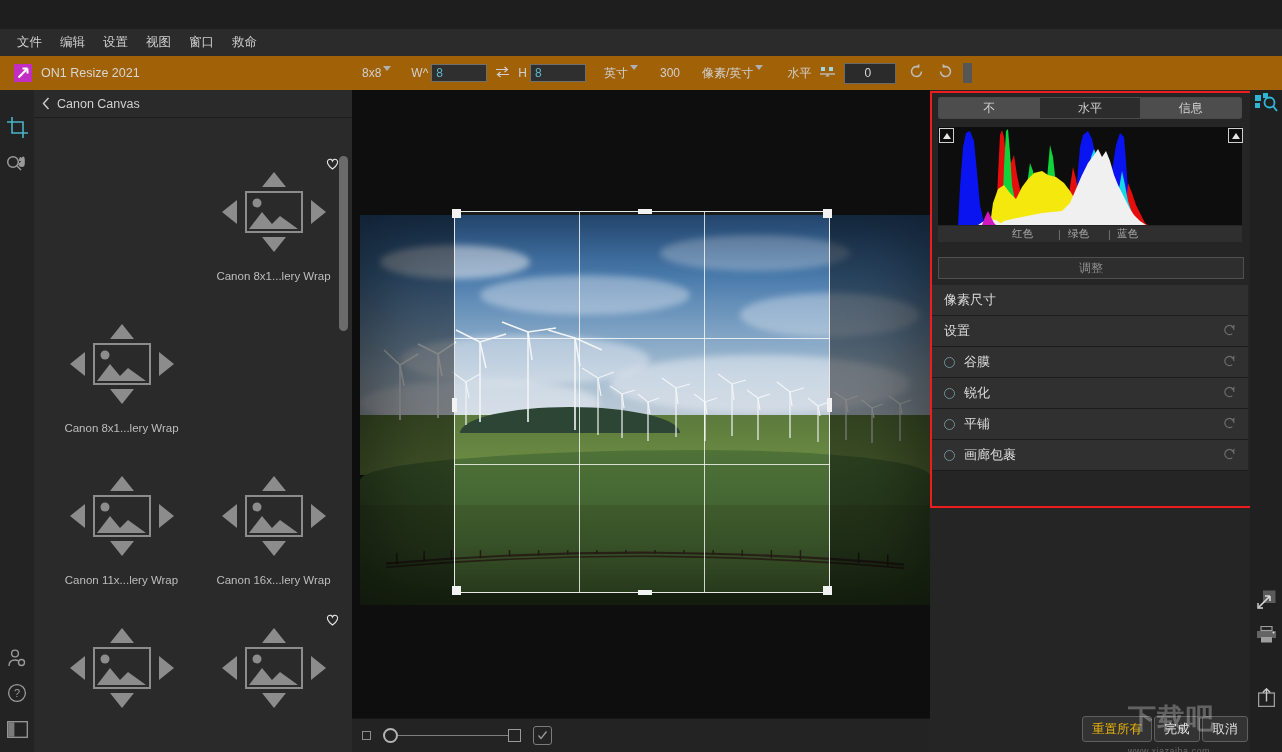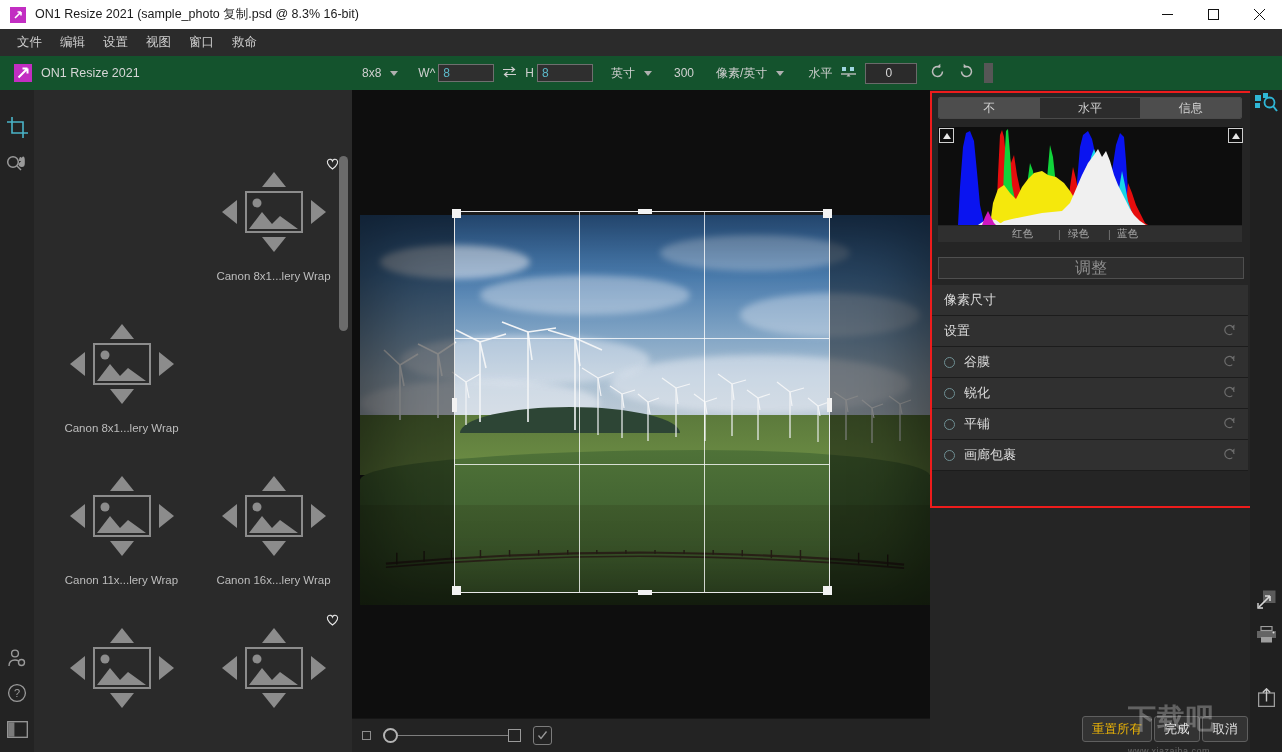--- a/index.html
+++ b/index.html
@@ -22,30 +22,30 @@
   .tb-ctrl{margin-left:auto;display:flex;height:29px;}
   .tb-btn{width:46px;height:29px;display:flex;align-items:center;justify-content:center;color:#111;}
   .tb-btn svg{display:block;}
 
   
   .menubar{position:absolute;left:0;top:29px;width:1282px;height:27px;background:#2b2b2b;
     display:flex;align-items:center;padding-left:8px;box-sizing:border-box;}
   .menu-item{padding:4px 9px;font-size:12.5px;color:#cfcfcf;white-space:nowrap;}
 
   
-  .toprail{position:absolute;left:0;top:56px;width:1282px;height:34px;background:#14532d;
+  .toprail{position:absolute;left:0;top:56px;width:1282px;height:34px;background:#a16207;
     border-bottom:1px solid #151515;}
   .brandrow{position:absolute;left:0;top:0;width:352px;height:34px;display:flex;align-items:center;}
   .brand-logo{width:18px;height:18px;margin-left:14px;position:relative;}
   .brand-logo .sq{position:absolute;inset:0;background:#c22ec2;}
   .brand-name{margin-left:9px;font-size:12.5px;color:#d6d6d6;}
 
   .toolbar{position:absolute;left:352px;top:0;height:34px;display:flex;align-items:center;
     font-size:12px;color:#cfcfcf;}
-  .tb-sel{display:flex;align-items:center;gap:9px;margin:0 6px;padding:2px 4px;}
+  .tb-sel{display:flex;align-items:flex-start;gap:2px;margin:0 6px;padding:2px 4px;}
   .tb-sel .caret{width:0;height:0;border-left:4px solid transparent;border-right:4px solid transparent;
     border-top:5px solid #b0b0b0;}
   .fld-lab{margin-left:10px;margin-right:3px;color:#d0d0d0;}
   .numfield{width:56px;height:18px;background:#2f2f2f;border:1px solid #6f6f6f;color:#5bb9c9;
     font-size:12px;padding:0 4px;box-sizing:border-box;display:flex;align-items:center;}
   .swapicon{margin:0 8px;color:#cfcfcf;}
   .plainval{margin:0 12px;color:#d0d0d0;}
   .levelicon{margin-left:6px;color:#b9b9b9;}
   .anglebox{width:50px;height:19px;border:1px solid #6a6a6a;background:#2b2b2b;margin-left:9px;
     display:flex;align-items:center;justify-content:center;gap:5px;color:#d8d8d8;}
@@ -123,21 +123,21 @@
   .clipL{position:absolute;left:939px;top:128px;width:13px;height:13px;border:1px solid #cfcfcf;
     display:flex;align-items:center;justify-content:center;}
   .clipR{position:absolute;left:1228px;top:128px;width:13px;height:13px;border:1px solid #cfcfcf;
     display:flex;align-items:center;justify-content:center;}
   .tri{width:0;height:0;border-left:4px solid transparent;border-right:4px solid transparent;
     border-bottom:6px solid #e6e6e6;}
   .chlabels{position:absolute;left:938px;top:226px;width:304px;height:16px;display:flex;
     align-items:center;font-size:10.5px;color:#a9a9a9;background:#2f2f2f;}
   .chl{position:absolute;}
   .adjbtn{position:absolute;left:938px;top:257px;width:304px;height:20px;border:1px solid #4f4f4f;
-    background:#2e2e2e;display:flex;align-items:center;justify-content:center;font-size:16px;color:#8e8e8e;}
+    background:#2e2e2e;display:flex;align-items:center;justify-content:center;font-size:12px;color:#8e8e8e;}
   .rowlist{position:absolute;left:932px;top:285px;width:316px;}
   .row{height:31px;display:flex;align-items:center;border-bottom:1px solid #1c1c1c;
     background:#303030;padding-left:12px;box-sizing:border-box;}
   .row .dot{width:9px;height:9px;border:1px solid #6f8f93;border-radius:50%;margin-right:9px;}
   .row .rname{font-size:13px;color:#dcdcdc;}
   .row .reset{margin-left:auto;margin-right:12px;color:#6c6c6c;}
 
   
   .rightrail{position:absolute;left:1250px;top:90px;width:32px;height:662px;background:#202020;}
   .rrico{position:absolute;left:0;width:32px;height:34px;display:flex;align-items:center;justify-content:center;
@@ -155,46 +155,20 @@
     color:#f0f0f0;}
   .wm-main{font-size:28px;font-weight:bold;letter-spacing:1px;}
   .wm-sub{font-size:9px;letter-spacing:.5px;margin-top:8px;}
   .sidestrip{position:absolute;left:0;top:90px;width:5px;height:662px;background:#1c2a30;}
 </style>
 </head>
 <body>
 
 <div class="app">
 
-  <div class="titlebar">
-    <div class="tb-logo">
-      <div class="sq"></div>
-      <svg class="ar" viewBox="0 0 12 12">
-          <path d="M3 9 L9 3 M9 3 L5.5 3 M9 3 L9 6.5" stroke="#fff" stroke-width="1.6" fill="none"></path>
-        </svg>
-    </div>
-    <div class="tb-title">ON1 Resize 2021 (sample_photo 复制.psd @ 8.3% 16-bit)</div>
-    <div class="tb-ctrl">
-      <div class="tb-btn">
-        <svg width="11" height="11" viewBox="0 0 11 11">
-            <path d="M0 5.5 H11" stroke="#111" stroke-width="1"></path>
-          </svg>
-      </div>
-      <div class="tb-btn">
-        <svg width="11" height="11" viewBox="0 0 11 11">
-            <rect x="0.5" y="0.5" width="10" height="10" fill="none" stroke="#111"></rect>
-          </svg>
-      </div>
-      <div class="tb-btn">
-        <svg width="11" height="11" viewBox="0 0 11 11">
-            <path d="M0 0 L11 11 M11 0 L0 11" stroke="#111" stroke-width="1"></path>
-          </svg>
-      </div>
-    </div>
-  </div>
 
   <div class="menubar">
     <div class="menu-item">文件</div>
     <div class="menu-item">编辑</div>
     <div class="menu-item">设置</div>
     <div class="menu-item">视图</div>
     <div class="menu-item">窗口</div>
     <div class="menu-item">救命</div>
   </div>
 
@@ -307,20 +281,28 @@
     </div>
     <div class="rail-ico rail-dim" style="top:622px">
       <svg width="21" height="17" viewBox="0 0 21 17">
           <rect x="0.7" y="0.7" width="19.6" height="15.6" fill="none" stroke="#9a9a9a" stroke-width="1.3"></rect>
           <rect x="1.4" y="1.4" width="6" height="14.2" fill="#9a9a9a" opacity=".75"></rect>
         </svg>
     </div>
   </div>
 
   <div class="presetpanel">
+    <div class="preset-crumb">
+      <span class="crumb-back">
+        <svg width="8" height="13" viewBox="0 0 8 13">
+            <path d="M6.5 1 L1.5 6.5 L6.5 12" stroke="#cfcfcf" stroke-width="1.4" fill="none"></path>
+          </svg>
+      </span>
+      <span>Canon Canvas</span>
+    </div>
 
     <div class="grid">
 
       <div class="cell" style="left:164px;top:0">
         <div class="thumb">
           <svg width="116" height="92" viewBox="0 0 116 92">
               <rect x="30" y="26" width="56" height="40" fill="none" stroke="#8c8c8c" stroke-width="2"></rect>
               <circle cx="41" cy="37" r="4.5" fill="#8c8c8c"></circle>
               <path d="M33 63 L46 46 L56 58 L64 50 L82 63 Z" fill="#8c8c8c"></path>
               <path d="M58 6 L70 21 L46 21 Z" fill="#8c8c8c"></path>

